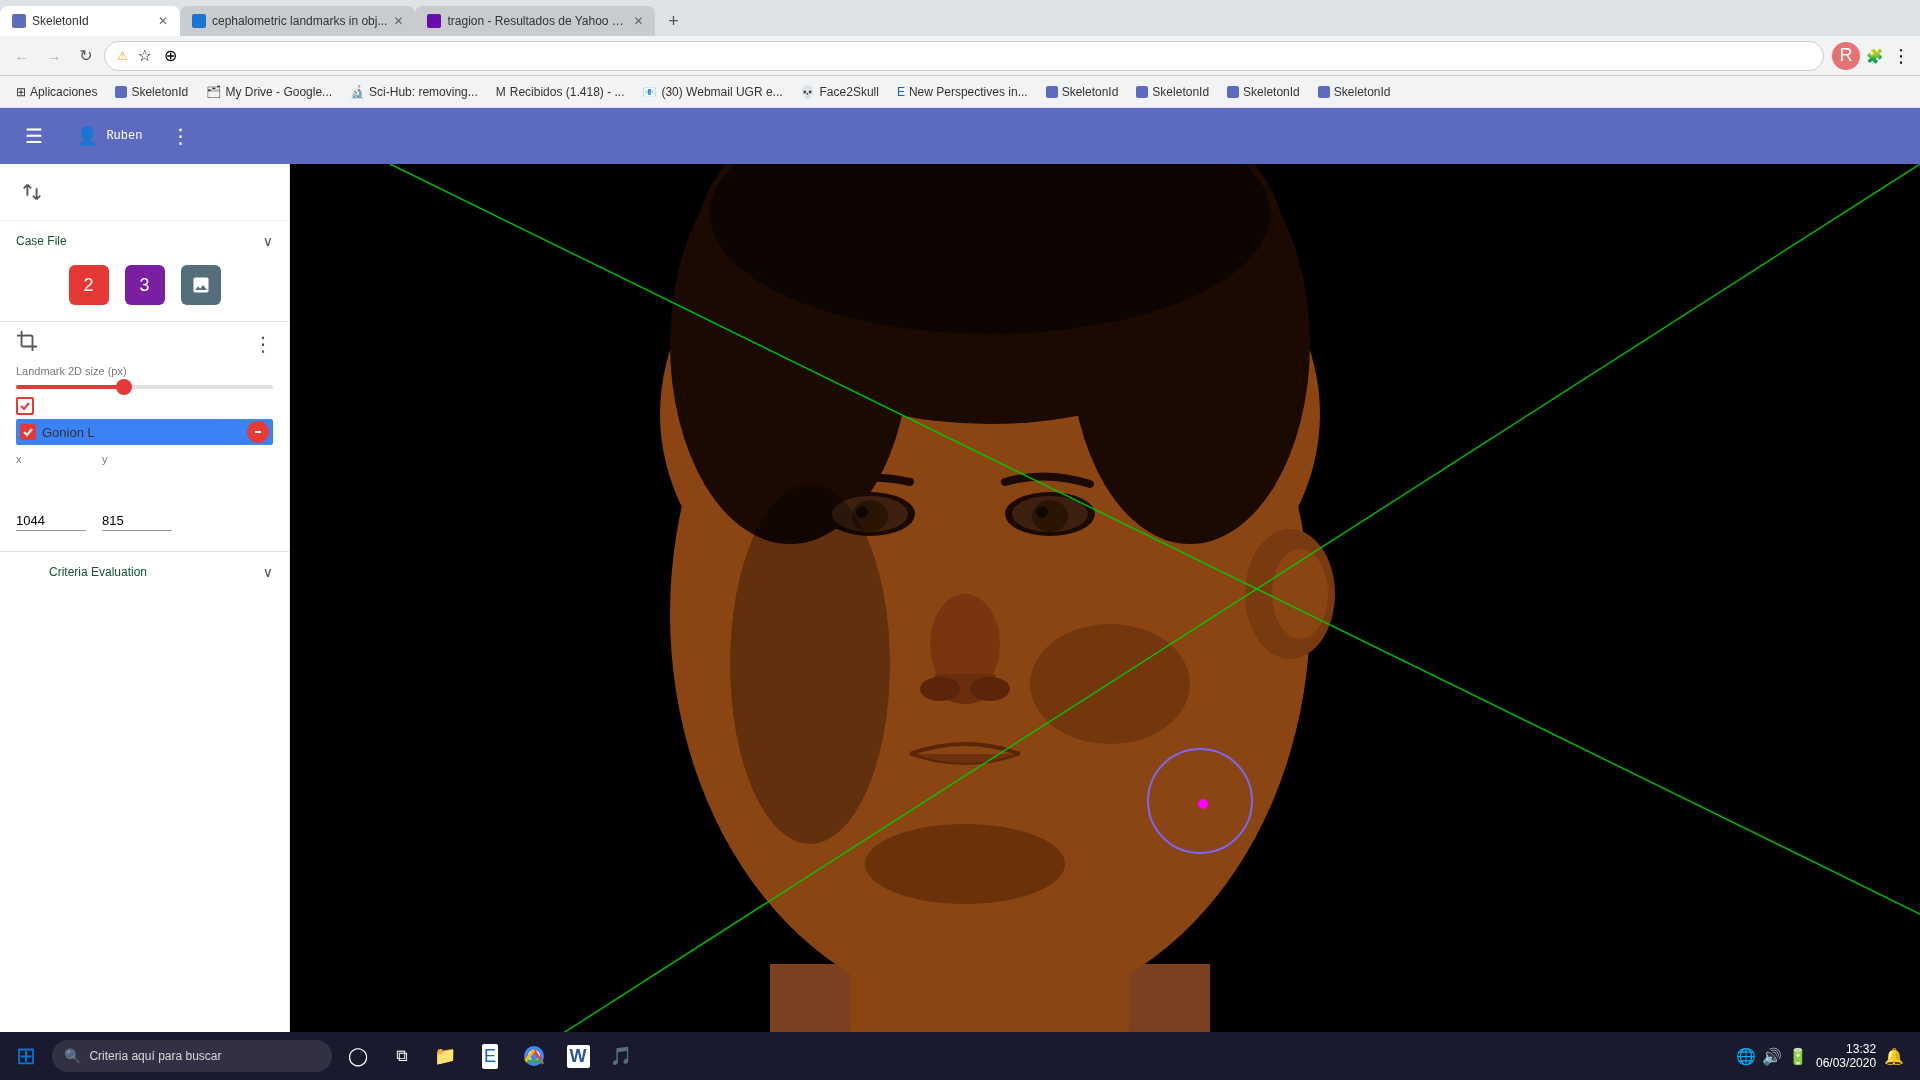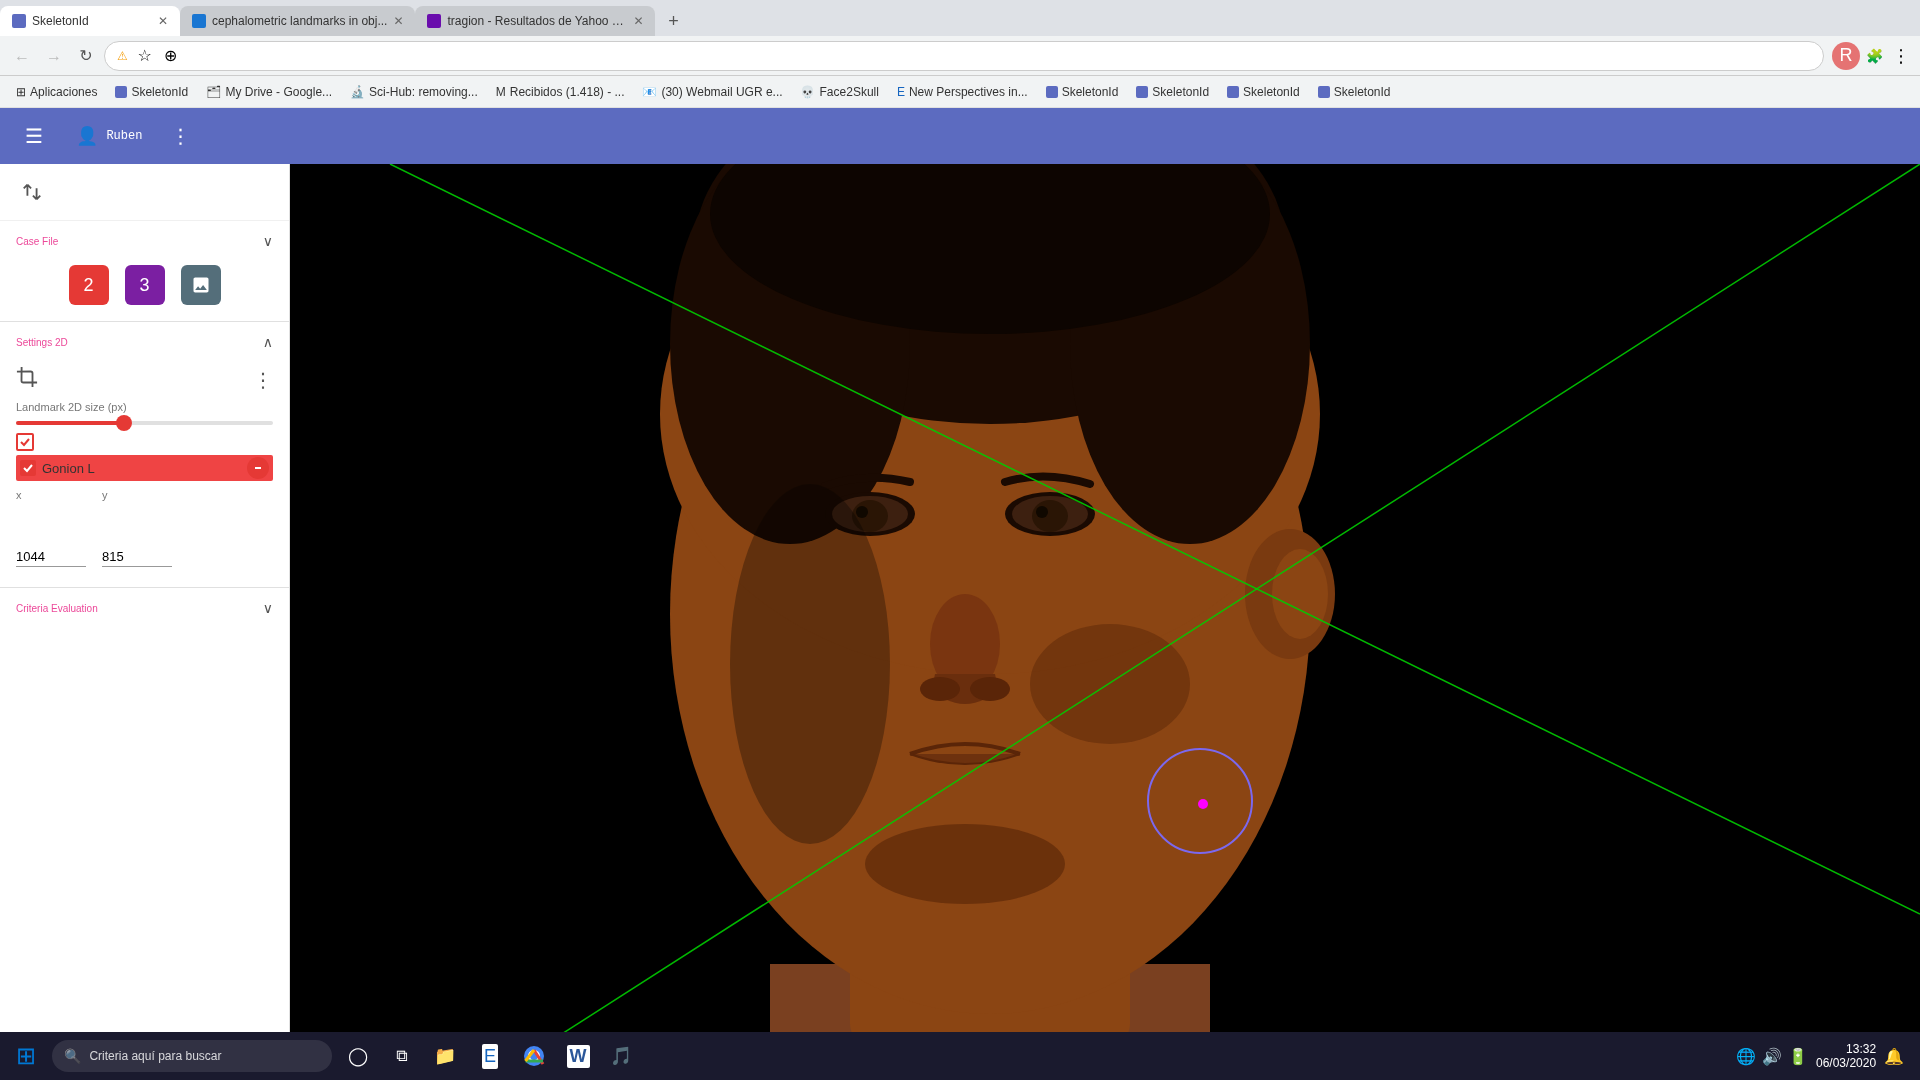--- a/index.html
+++ b/index.html
@@ -172,21 +172,21 @@
     }
 
     
     .section-header {
       display: flex;
       align-items: center;
       justify-content: space-between;
       padding: 12px 16px 8px;
       cursor: pointer;
     }
-    .section-title { font-size: 10px; color: #ec4899; font-weight: 500; }
+    .section-title { font-size: 12px; color: #14532d; font-weight: 500; }
     .chevron { font-size: 14px; color: #555; }
 
     
     .case-file-icons {
       display: flex;
       justify-content: center;
       gap: 16px;
       padding: 8px 16px 16px;
     }
     .case-icon {
@@ -267,21 +267,21 @@
       background: #fff;
       display: flex; align-items: center; justify-content: center;
       cursor: pointer;
       font-size: 12px;
     }
 
     
     .landmark-row {
       display: flex;
       align-items: center;
-      background: #ef4444;
+      background: #3b82f6;
       border-radius: 2px;
       padding: 2px 4px 2px 4px;
       gap: 6px;
       margin-bottom: 8px;
     }
     .landmark-checkbox {
       width: 16px; height: 16px;
       background: #e53935;
       border-radius: 2px;
       display: flex; align-items: center; justify-content: center;
@@ -311,20 +311,21 @@
       font-size: 13px;
       padding: 2px 0;
       outline: none;
       background: transparent;
       margin-top: 44px;
     }
 
     
     .criteria-section {
       border-top: 1px solid #e0e0e0;
+      padding-left: 33px;
     }
 
     
     .viewport {
       flex: 1;
       background: #111;
       position: relative;
       overflow: hidden;
     }
 
@@ -521,24 +522,20 @@
         </div>
         <div class="case-icon blue-grey">
           <svg width="20" height="20" viewBox="0 0 24 24" fill="white">
             <path d="M21 19V5c0-1.1-.9-2-2-2H5c-1.1 0-2 .9-2 2v14c0 1.1.9 2 2 2h14c1.1 0 2-.9 2-2zM8.5 13.5l2.5 3.01L14.5 12l4.5 6H5l3.5-4.5z"></path>
           </svg>
         </div>
       </div>
     </div>
 
     <div class="settings-section">
-      <div class="settings-header">
-        <span class="section-title">Settings 2D</span>
-        <span class="chevron">∧</span>
-      </div>
 
       <div class="settings-content">
 
         <div class="settings-row">
           <div class="crop-icon">
             <svg width="22" height="22" viewBox="0 0 24 24" fill="none" stroke="#555" stroke-width="2">
               <path d="M6.13 1L6 16a2 2 0 0 0 2 2h15"></path>
               <path d="M1 6.13l15-.13a2 2 0 0 1 2 2v15"></path>
             </svg>
           </div>

